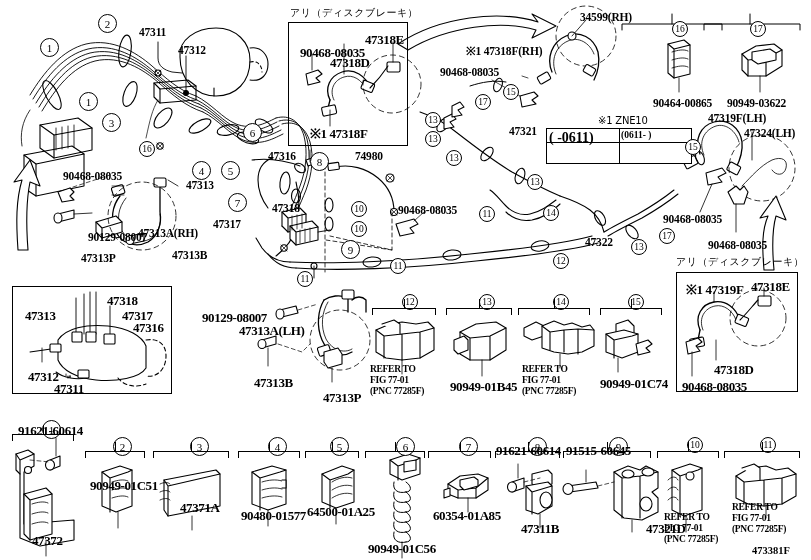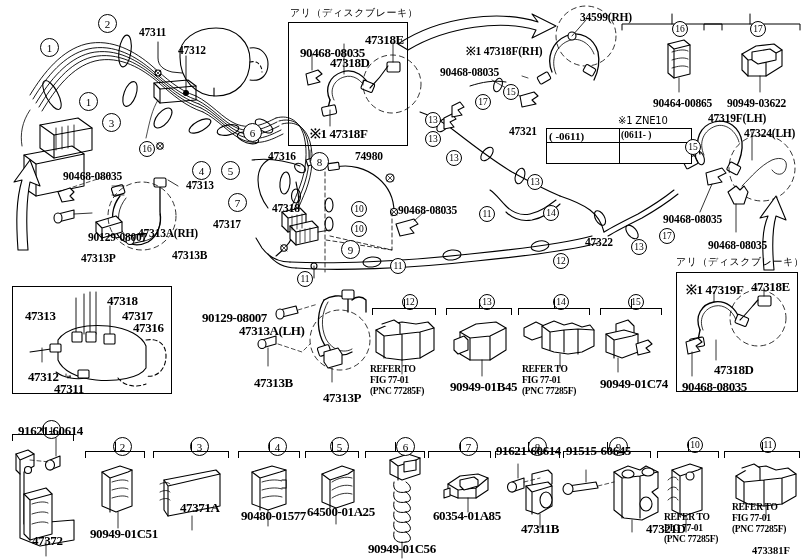--- a/index.html
+++ b/index.html
@@ -23,21 +23,21 @@
     line-height:1;
   }
   .lbl.part{font-size:11.5px;}
   .lbl.pn{font-size:13px;letter-spacing:-0.4px;}
   .lbl.jp{
     font-family:"DejaVu Sans", sans-serif;
     font-weight:normal;font-size:10px;letter-spacing:0.5px;
   }
   .lbl.refer{font-size:9.5px;letter-spacing:-0.3px;line-height:11px;white-space:pre;}
   .lbl.code{font-size:10px;letter-spacing:0px;font-weight:bold;}
-  .lbl.zne{font-family:"DejaVu Sans", sans-serif;font-weight:normal;font-size:10px;margin-left:20px;}
+  .lbl.zne{font-family:"DejaVu Sans", sans-serif;font-weight:normal;font-size:10px;}
   .lbl.figid{font-size:10.5px;letter-spacing:0px;}
 
   
   .cnum{
     position:absolute;
     width:19px;height:19px;border:1.3px solid #000;border-radius:50%;
     background:#fff;
     display:flex;align-items:center;justify-content:center;
     font-family:"Liberation Serif", serif;
     font-size:11px;font-weight:normal;
@@ -503,21 +503,21 @@
   <div class="box" style="left:676px;top:272px;width:122px;height:120px;"></div>
 
   <div style="position:absolute;left:12px;top:286px;width:160px;height:108px;border:1.4px solid #000;border-top:none;box-sizing:border-box;"></div>
   <div style="position:absolute;left:12px;top:286px;width:160px;height:0;border-top:1.4px solid #000;"></div>
 
   <div class="tbl" style="left:546px;top:128px;width:146px;height:36px;">
     <div class="divv" style="left:72px;"></div>
     <div class="divh" style="top:13px;"></div>
   </div>
   <div class="lbl zne" style="left:598px;top:116px;">※1 ZNE10</div>
-  <div class="lbl code" style="left:549px;top:131px;font-size:11px;">(        -0611)</div>
+  <div class="lbl code" style="left:549px;top:131px;font-size:14px;">(        -0611)</div>
   <div class="lbl code" style="left:621px;top:131px;font-size:9.5px;">(0611-        )</div>
 
   <div class="lbl jp" style="left:290px;top:8px;">アリ（ディスクブレーキ）</div>
   <div class="lbl jp" style="left:676px;top:257px;">アリ（ディスクブレーキ）</div>
 
   <div class="lbl figid" style="left:752px;top:546px;">473381F</div>
 
   <div id="main-part-labels">
       <div class="lbl part" style="left: 139px; top: 27px;">47311</div>
       <div class="lbl part" style="left: 178px; top: 45px;">47312</div>
@@ -625,21 +625,21 @@
     </div>
   <div id="bottom-legend">
       <div class="cnum" style="left: 42px; top: 420px;">1</div>
       <div style="position: absolute; left: 12px; top: 434px; width: 62px; height: 7px; border-top: 1.2px solid rgb(0, 0, 0); border-right: 1.2px solid rgb(0, 0, 0); border-left: 1.2px solid rgb(0, 0, 0); border-image: initial; border-bottom: none; box-sizing: border-box;"></div>
       <div style="position: absolute; left: 43px; top: 425px; width: 0px; height: 9px; border-left: 1.2px solid rgb(0, 0, 0);"></div>
       <div class="lbl pn" style="left: 18px; top: 424px;">91621-60614</div>
       <div class="lbl pn" style="left: 32px; top: 534px;">47372</div>
       <div class="cnum" style="left: 113px; top: 437px;">2</div>
       <div style="position: absolute; left: 85px; top: 451px; width: 60px; height: 7px; border-top: 1.2px solid rgb(0, 0, 0); border-right: 1.2px solid rgb(0, 0, 0); border-left: 1.2px solid rgb(0, 0, 0); border-image: initial; border-bottom: none; box-sizing: border-box;"></div>
       <div style="position: absolute; left: 115px; top: 442px; width: 0px; height: 9px; border-left: 1.2px solid rgb(0, 0, 0);"></div>
-      <div class="lbl pn" style="left: 90px; top: 527px;">90949-01C51</div>
+      <div class="lbl pn" style="left: 90px; top: 479px;">90949-01C51</div>
       <div class="cnum" style="left: 190px; top: 437px;">3</div>
       <div style="position: absolute; left: 153px; top: 451px; width: 76px; height: 7px; border-top: 1.2px solid rgb(0, 0, 0); border-right: 1.2px solid rgb(0, 0, 0); border-left: 1.2px solid rgb(0, 0, 0); border-image: initial; border-bottom: none; box-sizing: border-box;"></div>
       <div style="position: absolute; left: 191px; top: 442px; width: 0px; height: 9px; border-left: 1.2px solid rgb(0, 0, 0);"></div>
       <div class="lbl pn" style="left: 180px; top: 501px;">47371A</div>
       <div class="cnum" style="left: 268px; top: 437px;">4</div>
       <div style="position: absolute; left: 238px; top: 451px; width: 62px; height: 7px; border-top: 1.2px solid rgb(0, 0, 0); border-right: 1.2px solid rgb(0, 0, 0); border-left: 1.2px solid rgb(0, 0, 0); border-image: initial; border-bottom: none; box-sizing: border-box;"></div>
       <div style="position: absolute; left: 269px; top: 442px; width: 0px; height: 9px; border-left: 1.2px solid rgb(0, 0, 0);"></div>
       <div class="lbl pn" style="left: 241px; top: 509px;">90480-01577</div>
       <div class="cnum" style="left: 330px; top: 437px;">5</div>
       <div style="position: absolute; left: 305px; top: 451px; width: 54px; height: 7px; border-top: 1.2px solid rgb(0, 0, 0); border-right: 1.2px solid rgb(0, 0, 0); border-left: 1.2px solid rgb(0, 0, 0); border-image: initial; border-bottom: none; box-sizing: border-box;"></div>

